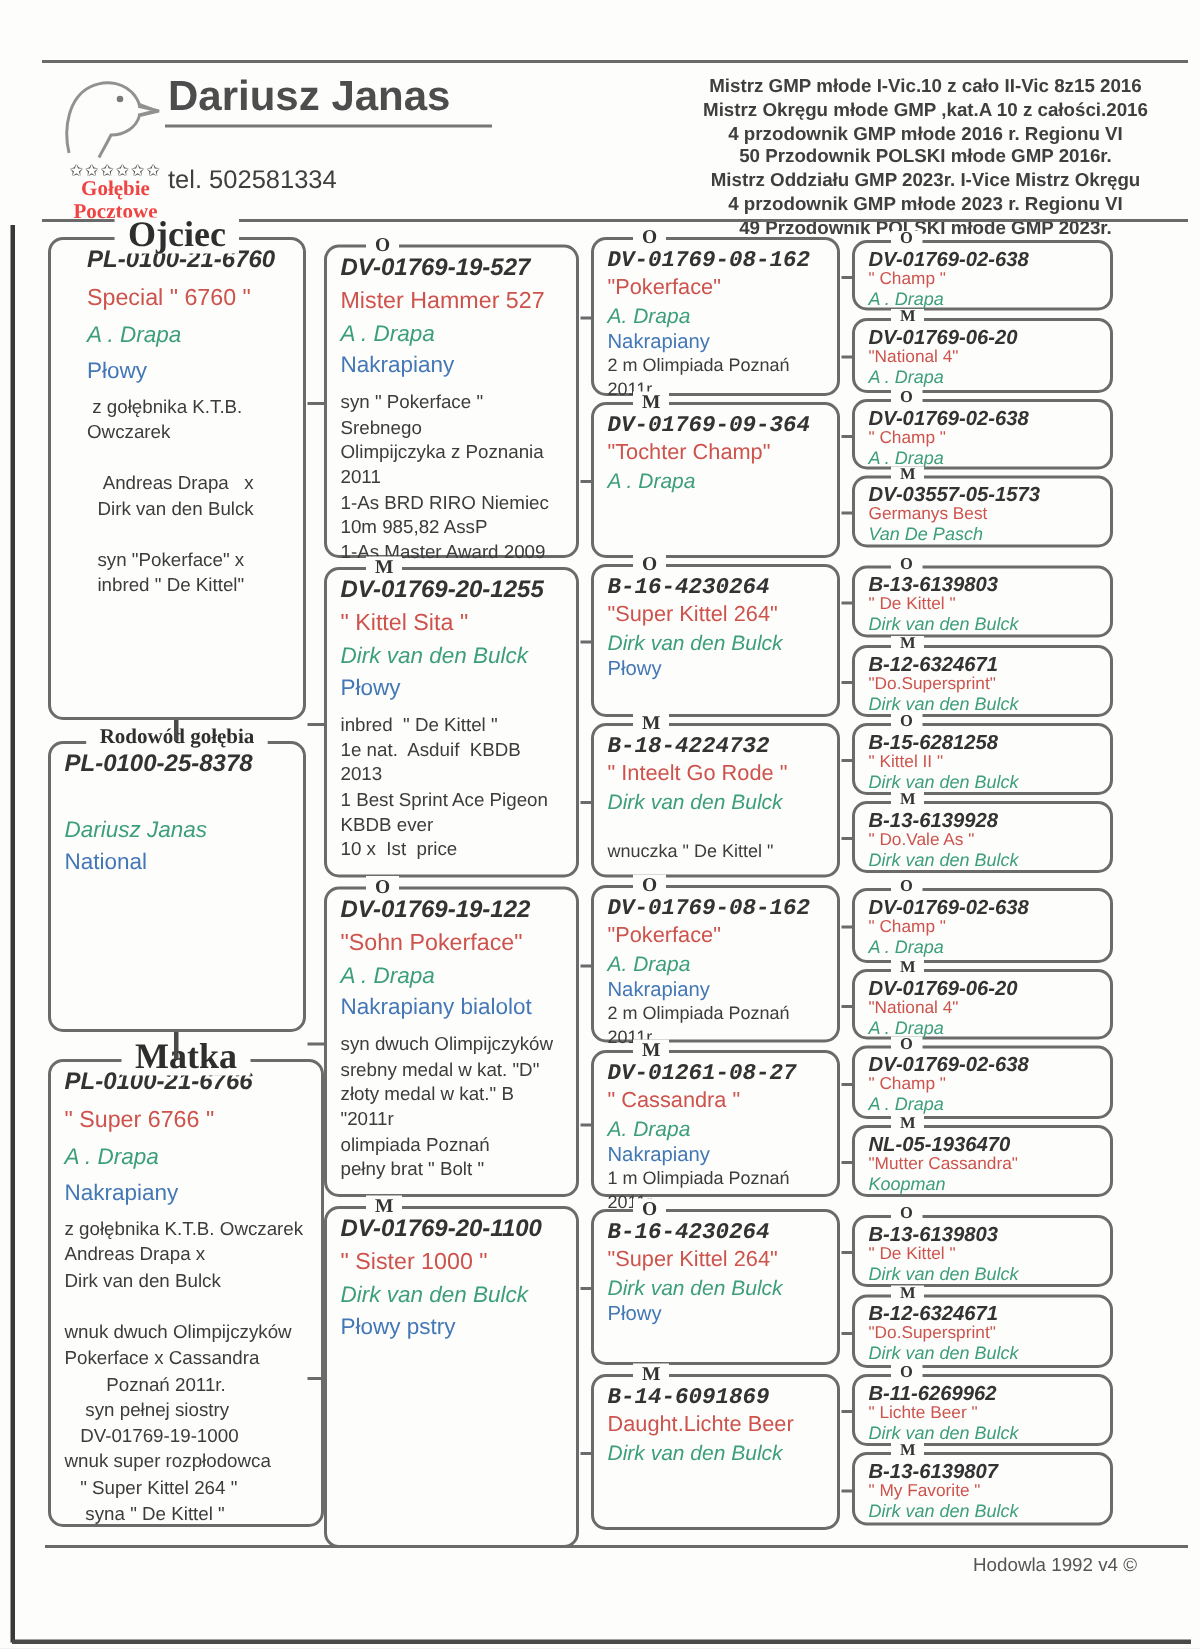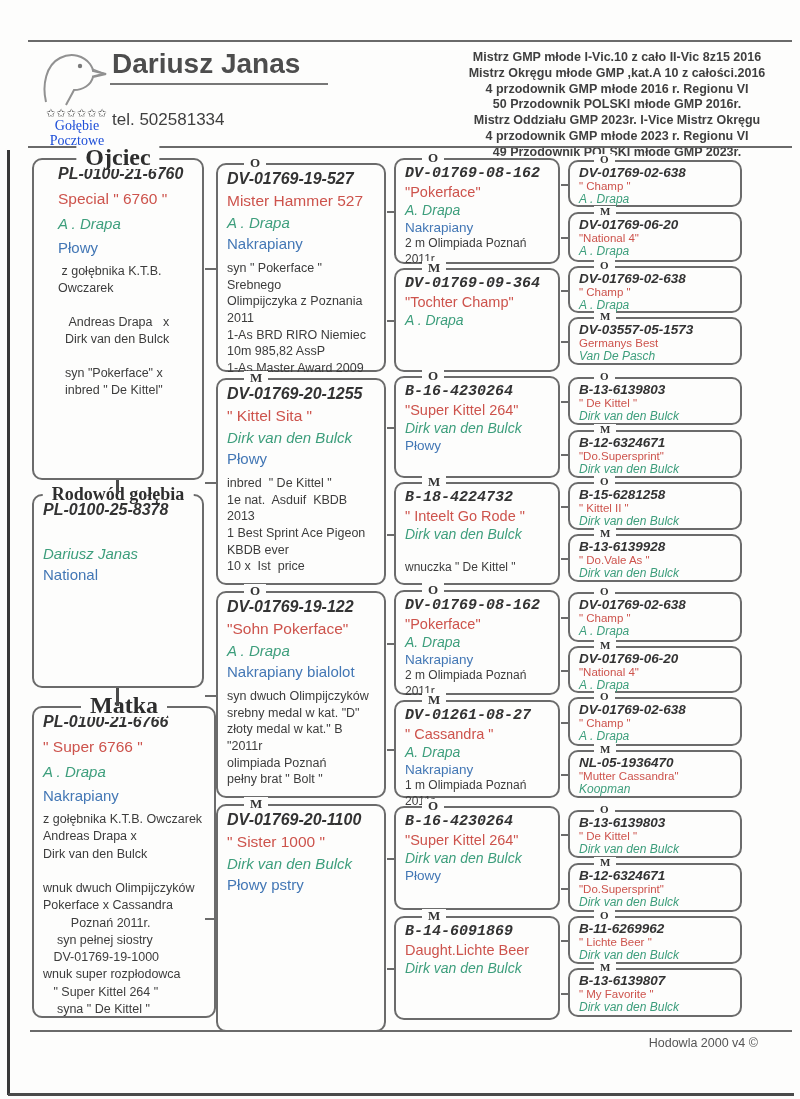--- a/index.html
+++ b/index.html
@@ -13,33 +13,33 @@
   .rule.head{left:28px;top:146px;width:764px;}
   .rule.bottom{left:30px;top:1030px;width:762px;}
 
   
   .scan-left{position:absolute;left:7px;top:150px;width:3px;height:945px;background:#383838;}
   .scan-bottom{position:absolute;left:8px;top:1093px;width:786px;height:3px;background:#4a4a4a;}
 
   
   .logo{position:absolute;left:34px;top:50px;width:86px;text-align:center;}
   .logo .stars{font-size:11px;letter-spacing:1px;color:#4a4a4a;line-height:1;margin-top:-2px;}
-  .logo .brand{color:#1d4ed8;font-weight:normal;font-size:14px;line-height:1.05;}
+  .logo .brand{color:#ef4444;font-weight:bold;font-size:14px;line-height:1.05;}
   .owner-name{position:absolute;left:110px;top:48px;font-size:28px;font-weight:bold;color:#4d4d4d;
               border-bottom:2px solid #777;padding:0 28px 3px 2px;white-space:nowrap;}
   .owner-phone{position:absolute;left:112px;top:110px;font-size:17px;color:#3f3f3f;}
   .achievements{position:absolute;right:8px;top:50px;width:350px;text-align:center;
                 font-size:12.5px;font-weight:bold;color:#3f3f3f;line-height:1.26;white-space:pre-line;}
 
   
   .pbox{position:absolute;border:2px solid #6b6b6b;border-radius:10px;background:#fdfdfc;
         box-sizing:border-box;padding:5px 6px 4px 9px;}
   .box-title{position:absolute;top:-15px;left:50%;transform:translateX(-50%);background:#fdfdfc;
              padding:0 9px;font-weight:bold;color:#2e2e2e;font-size:24px;line-height:1;white-space:nowrap;}
-  .box-title.small{font-size:18px;top:-11px;}
+  .box-title.small{font-size:14px;top:-11px;}
   .sex{position:absolute;top:-9px;left:26px;background:#fdfdfc;padding:0 6px;
        font-family:"Liberation Serif","DejaVu Serif",serif;font-weight:bold;font-size:13px;color:#333;line-height:1;}
   .ring{font-weight:bold;font-style:italic;color:#333;font-size:16px;}
   .bird-name{color:#cd534c;font-size:15.5px;}
   .breeder{color:#3d9e7c;font-style:italic;font-size:15px;}
   .plumage{color:#4377b5;font-size:15px;}
   .notes{color:#3c3c3c;font-size:12.5px;line-height:1.36;white-space:pre-wrap;margin-top:6px;}
 
   
   .pbox.c1 .ring,.pbox.c1 .bird-name,.pbox.c1 .breeder,.pbox.c1 .plumage{margin-bottom:7px;}
@@ -346,17 +346,17 @@
   </section>
       <section class="pbox gen4" style="left: 568px; top: 968px; width: 174px; height: 49px;">
     <span class="sex">M</span>
     <div class="ring">B-13-6139807</div>
     <div class="bird-name">" My Favorite "</div>
     <div class="breeder">Dirk van den Bulck</div>
   </section>
     </div>
 
   <div class="rule bottom"></div>
-  <div class="footer-credit">Hodowla 2000 v4 ©</div>
+  <div class="footer-credit">Hodowla 1992 v4 ©</div>
 
   <div class="scan-left"></div>
   <div class="scan-bottom"></div>
 </div>
 
 </body></html>

